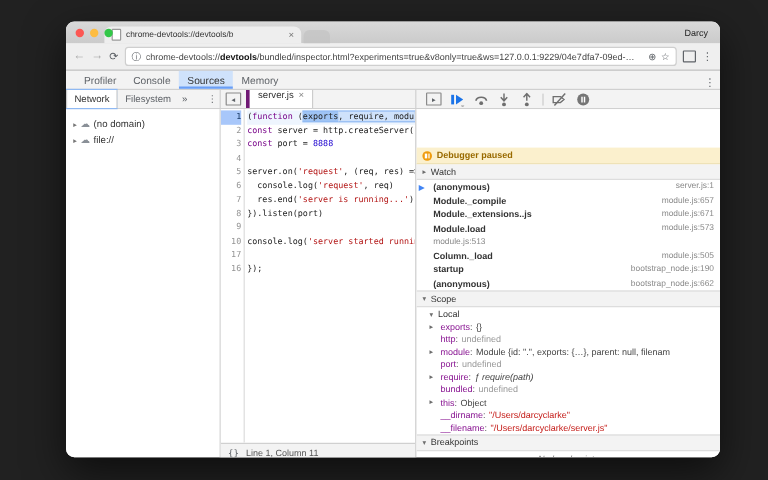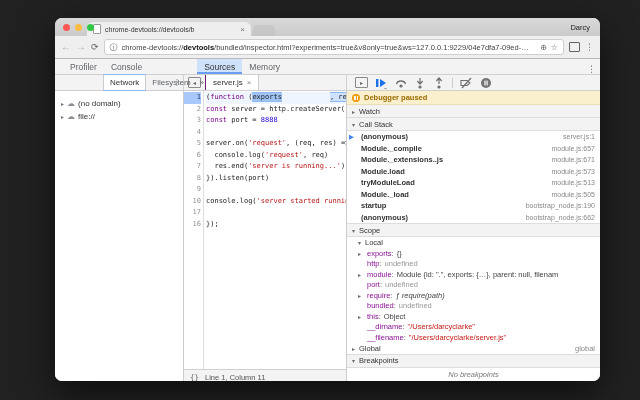--- a/index.html
+++ b/index.html
@@ -35,49 +35,49 @@
   .dt-menu{position:absolute;right:4px;color:#5f6368;font-size:9px;}
   .dt-toolbar{height:15px;background:#f3f3f3;border-bottom:1px solid #d0d0d0;display:flex;align-items:stretch;}
   .navsec{width:128px;display:flex;align-items:stretch;border-right:1px solid #d0d0d0;position:relative;}
   .navtab{font-size:8px;color:#5f6368;display:flex;align-items:center;padding:0 6px;}
   .navtab.sel{background:#fff;border-left:1px solid #ccc;border-right:1px solid #ccc;color:#333;}
   .chev{font-size:8px;color:#5f6368;display:flex;align-items:center;padding:0 3px;}
   .navdots{position:absolute;right:2px;top:0;bottom:0;display:flex;align-items:center;color:#5f6368;font-size:8px;}
   .editorsec{width:162px;display:flex;align-items:stretch;border-right:1px solid #d0d0d0;}
   .sqicon{width:11px;height:9px;border:1px solid #8a8a8a;border-radius:1px;align-self:center;margin:0 4px;
           font-size:6px;color:#5f6368;display:flex;align-items:center;justify-content:center;flex:none;}
-  .filetab{background:#fff;border-left:1px solid #701a75;border-right:1px solid #ccc;display:flex;align-items:center;
+  .filetab{background:#fff;border-left:3px solid #701a75;border-right:1px solid #ccc;display:flex;align-items:flex-start;
            gap:4px;padding:0 7px;font-size:8px;color:#333;}
   .filetab .x{color:#888;}
   .debugsec{flex:1;display:flex;align-items:center;gap:7px;padding-left:4px;}
   .dbg{display:flex;align-items:center;}
   .vdiv{width:1px;height:10px;background:#ccc;}
   
   .content{display:flex;height:293px;}
   .navigator{width:128px;border-right:1px solid #ccc;background:#fff;padding-top:6px;overflow:hidden;}
   .treeitem{display:flex;align-items:center;gap:3px;font-size:8px;color:#333;height:13px;padding-left:6px;}
   .treeitem .arr{color:#777;font-size:6px;}
   .treeitem .cloud{color:#8a9097;font-size:8px;}
   .editor{width:162px;display:flex;flex-direction:column;background:#fff;}
   .codearea{flex:1;display:flex;overflow:hidden;}
   .gutter{width:17px;background:#fff;border-right:1px solid #ddd;text-align:right;padding:1px 2px 0 0;}
   .gnum{font:7px "DejaVu Sans Mono",monospace;color:#949494;height:11.5px;line-height:11.5px;}
   .gnum.hl{background:#a8c7fa;color:#1a3b66;}
   .code{flex:1;padding:1px 0 0 2px;overflow:hidden;}
   .cline{font:7px "DejaVu Sans Mono",monospace;height:11.5px;line-height:11.5px;white-space:pre;color:#222;}
   .cline.exec{background:#eef5fe;}
   .ck{color:#770088}.cs{color:#b31515}.cn{color:#1c00cf}.cp{color:#222}
-  .sel{background:#cfe2fb;box-shadow:0 1px 0 #8fb9f3, 0 -1px 0 #8fb9f3;margin-left:48px;}
+  .sel{background:#cfe2fb;box-shadow:0 1px 0 #8fb9f3, 0 -1px 0 #8fb9f3;}
   .sel2{background:#9fc4f4;box-shadow:0 1px 0 #8fb9f3, 0 -1px 0 #8fb9f3;}
   .statusbar{height:14px;background:#f3f3f3;border-top:1px solid #d0d0d0;display:flex;align-items:center;gap:6px;
              padding:0 6px;font-size:7.5px;color:#555;}
   .braces{font:7.5px "DejaVu Sans Mono",monospace;color:#5f6368;}
   
   .rightpane{flex:1;border-left:1px solid #ccc;background:#fff;overflow:hidden;display:flex;flex-direction:column;}
-  .pausedbar{height:13px;background:#fbf0cd;border-bottom:1px solid #eadfb2;display:flex;align-items:center;gap:4px;padding:0 5px;flex:none;}
+  .pausedbar{height:13px;background:#fbf0cd;border-bottom:1px solid #eadfb2;display:flex;align-items:center;gap:4px;padding:0 5px;flex:none;margin-top:32px;}
   .pausedbar .ptxt{font-size:7.5px;font-weight:bold;color:#996a00;}
   .picon{width:8px;height:8px;border-radius:50%;background:#ef9b0d;position:relative;flex:none;}
   .picon:before,.picon:after{content:"";position:absolute;top:2px;width:1.2px;height:4px;background:#fff;}
   .picon:before{left:2.4px}.picon:after{left:4.6px}
   .sechead{height:12px;background:#f3f3f3;border-bottom:1px solid #ddd;display:flex;align-items:center;gap:4px;
            padding-left:5px;font-size:7.5px;color:#333;flex:none;}
   .sechead.bt{border-top:1px solid #ddd;}
   .tri{font-size:6px;color:#6e6e6e;}
   .frow{height:11.5px;display:flex;align-items:center;padding:0 5px 0 14px;position:relative;flex:none;}
   .frow .fn{font-size:7.5px;color:#333;flex:1;white-space:nowrap;overflow:hidden;font-weight:bold;}
@@ -254,48 +254,43 @@
 
     <div class="rightpane">
       <div class="pausedbar">
         <span class="picon"></span>
         <span class="ptxt">Debugger paused</span>
       </div>
       <div class="sechead">
         <span class="tri">▸</span>
         <span>Watch</span>
       </div>
-      <div class="sechead">
-        <span class="tri">▾</span>
-        <span>Call Stack</span>
-      </div>
       <div id="framelist">
           <div class="frow">
             <span class="marker">▶</span>
             <span class="fn">(anonymous)</span>
             <span class="loc">server.js:1</span>
           </div>
           <div class="frow">
             <span class="fn">Module._compile</span>
             <span class="loc">module.js:657</span>
           </div>
           <div class="frow">
             <span class="fn">Module._extensions..js</span>
             <span class="loc">module.js:671</span>
           </div>
           <div class="frow">
             <span class="fn">Module.load</span>
             <span class="loc">module.js:573</span>
           </div>
           <div class="frow">
-            <span class="fn">tryModuleLoad</span>
             <span class="loc">module.js:513</span>
           </div>
           <div class="frow">
-            <span class="fn">Module._load</span>
+            <span class="fn">Column._load</span>
             <span class="loc">module.js:505</span>
           </div>
           <div class="frow">
             <span class="fn">startup</span>
             <span class="loc">bootstrap_node.js:190</span>
           </div>
           <div class="frow">
             <span class="fn">(anonymous)</span>
             <span class="loc">bootstrap_node.js:662</span>
           </div>
@@ -352,25 +347,20 @@
             <span class="key">__dirname</span>
             <span class="sep">:</span>
             <span class="val str">"/Users/darcyclarke"</span>
           </div>
           <div class="srow">
             <span class="key">__filename</span>
             <span class="sep">:</span>
             <span class="val str">"/Users/darcyclarke/server.js"</span>
           </div>
         </div>
-      <div class="globalrow">
-        <span class="tri">▸</span>
-        <span class="lbl">Global</span>
-        <span class="gval">global</span>
-      </div>
       <div class="sechead bt">
         <span class="tri">▾</span>
         <span>Breakpoints</span>
       </div>
       <div class="nobp">No breakpoints</div>
 
     </div>
   </div>
 </div>
 

